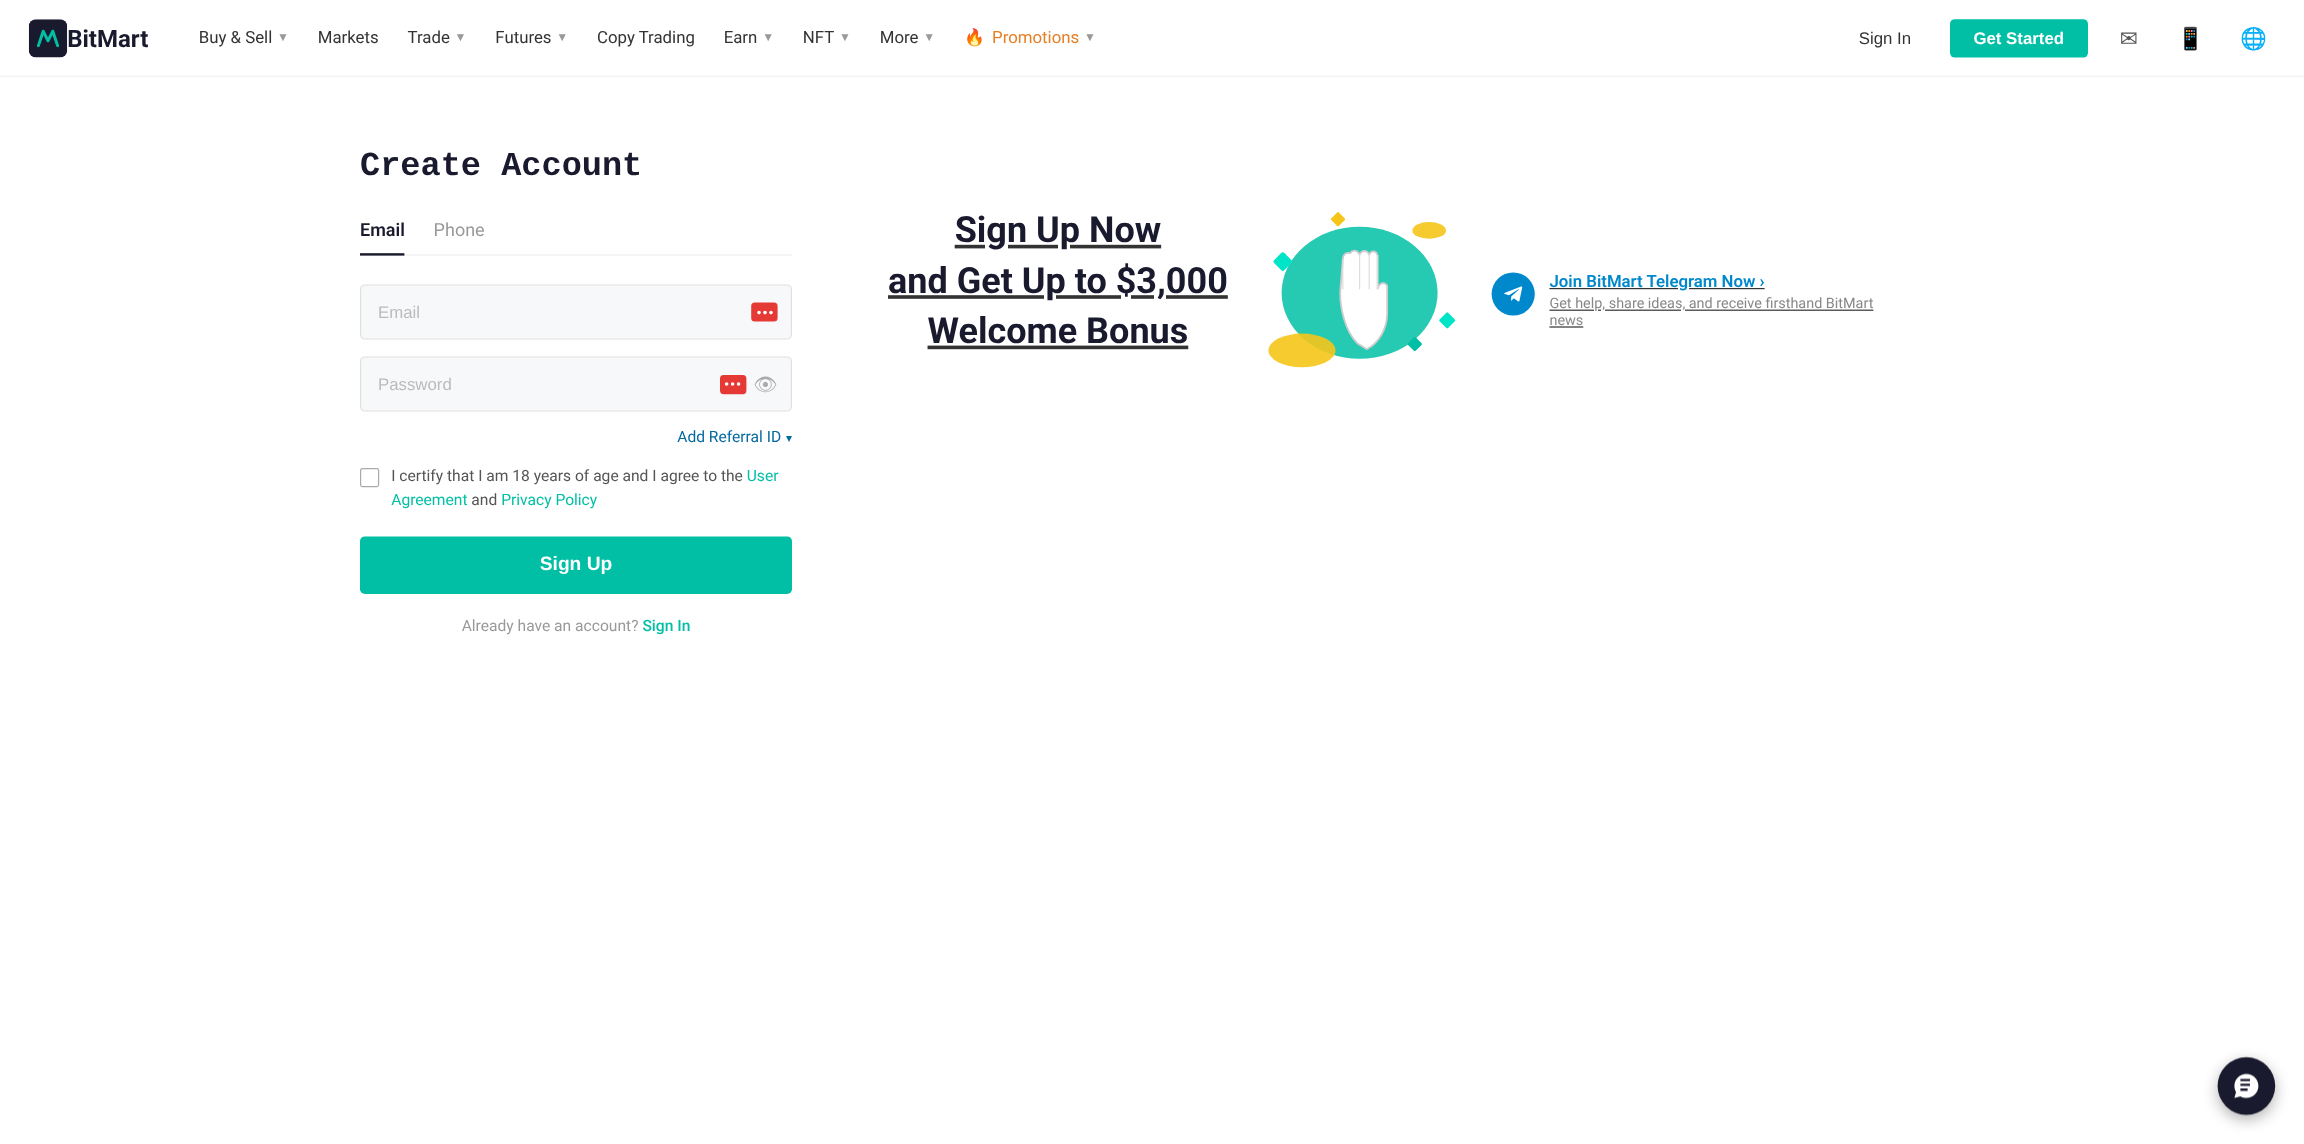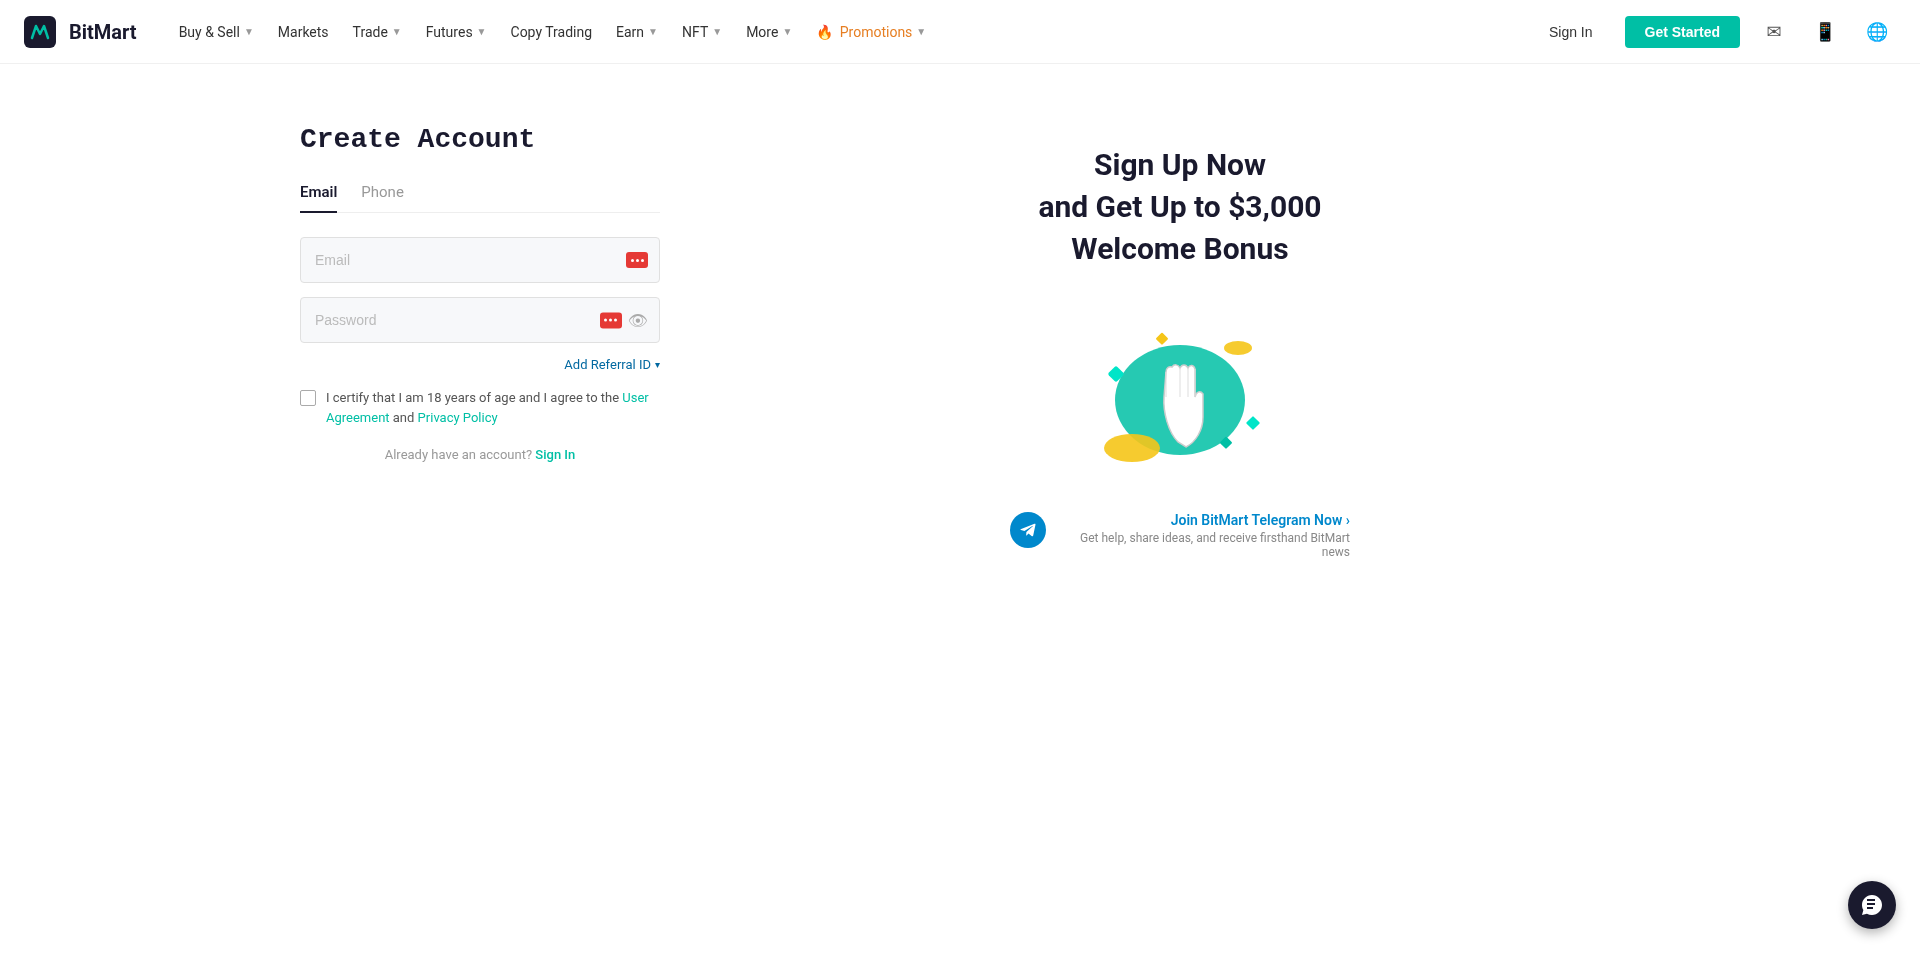--- a/index.html
+++ b/index.html
@@ -3,21 +3,21 @@
   <meta charset="utf-8">
   <style>
     * { margin: 0; padding: 0; box-sizing: border-box; }
     body { font-family: -apple-system, BlinkMacSystemFont, 'Segoe UI', Roboto, sans-serif; background: #fff; color: #333; min-height: 953px; }
 
     
     .navbar {
       display: flex; align-items: center; height: 64px; padding: 0 24px;
       border-bottom: 1px solid #f0f0f0; background: #fff; position: sticky; top: 0; z-index: 100;
     }
-    .nav-logo { display: flex; align-items: center; gap: 13px; margin-right: 32px; text-decoration: none; }
+    .nav-logo { display: flex; align-items: center; gap: 0; margin-right: 32px; text-decoration: none; }
     .nav-logo-icon { width: 32px; height: 32px; }
     .nav-logo-text { font-size: 20px; font-weight: 700; color: #1a1a2e; }
     .nav-links { display: flex; align-items: center; gap: 4px; flex: 1; }
     .nav-item {
       display: flex; align-items: center; gap: 4px; padding: 8px 10px;
       font-size: 14px; color: #333; cursor: pointer; border-radius: 4px;
       white-space: nowrap; text-decoration: none;
     }
     .nav-item.promotions { color: #e67e22; }
     .nav-item .chevron { font-size: 10px; color: #999; }
@@ -87,32 +87,32 @@
     .agree-text a { color: #00bfa5; text-decoration: none; }
     .signup-btn {
       width: 100%; padding: 15px; background: #00bfa5; color: #fff;
       border: none; border-radius: 4px; font-size: 16px; font-weight: 600;
       cursor: pointer; margin-bottom: 20px;
     }
     .signin-row { text-align: center; font-size: 13px; color: #999; }
     .signin-row a { color: #00bfa5; text-decoration: none; font-weight: 500; }
 
     
-    .right-section { flex: 1; display: flex; flex-direction: column; align-items: center; padding-top: 20px; }
+    .right-section { flex: 1; display: flex; flex-direction: row; align-items: center; padding-top: 20px; text-decoration: underline; }
     .promo-title {
       font-size: 30px; font-weight: 700; color: #1a1a2e; text-align: center;
       line-height: 1.4; margin-bottom: 30px;
     }
 
     
     .illustration { width: 220px; height: 180px; margin-bottom: 32px; position: relative; }
 
     
     .telegram-row {
-      display: flex; align-items: flex-start; gap: 12px; max-width: 340px; text-align: right;
+      display: flex; align-items: flex-start; gap: 12px; max-width: 340px;
     }
     .telegram-icon-wrap {
       width: 36px; height: 36px; background: #0088cc; border-radius: 50%;
       display: flex; align-items: center; justify-content: center; flex-shrink: 0;
       color: #fff; font-size: 18px;
     }
     .telegram-text h4 {
       font-size: 14px; font-weight: 600; color: #0088cc; cursor: pointer;
     }
     .telegram-text p { font-size: 12px; color: #888; margin-top: 3px; }
@@ -232,20 +232,21 @@
       </span>
     </div>
 
     <div class="agree-row">
       <input type="checkbox" class="agree-checkbox" style="">
       <p class="agree-text">
         <span>I certify that I am 18 years of age and I agree to the </span><a href="#">User Agreement</a><span> and </span><a href="#">Privacy Policy</a>
       </p>
     </div>
 
+    <button class="signup-btn">Sign Up</button>
 
     <div class="signin-row">
       <span>Already have an account?</span>
       <a href="#">Sign In</a>
     </div>
   </div>
 
   <div class="right-section">
     <h2 class="promo-title">
       <span>Sign Up Now</span><br>

